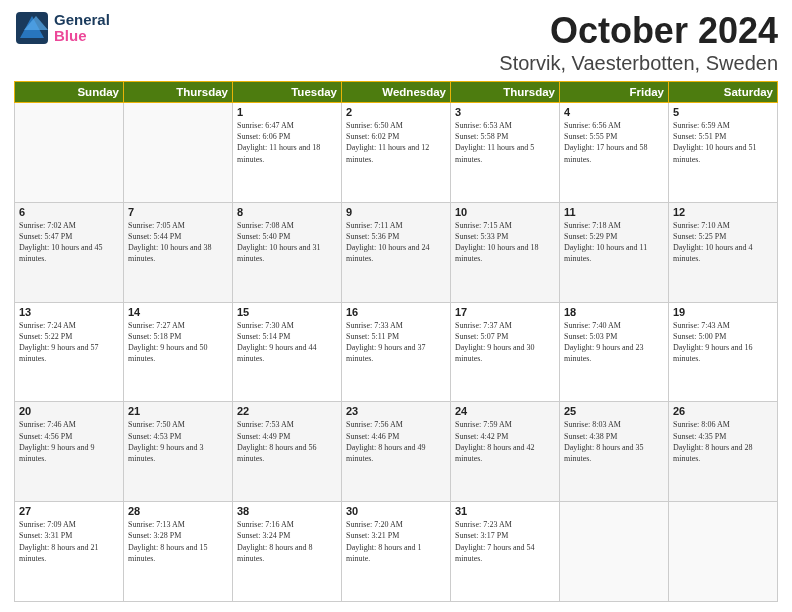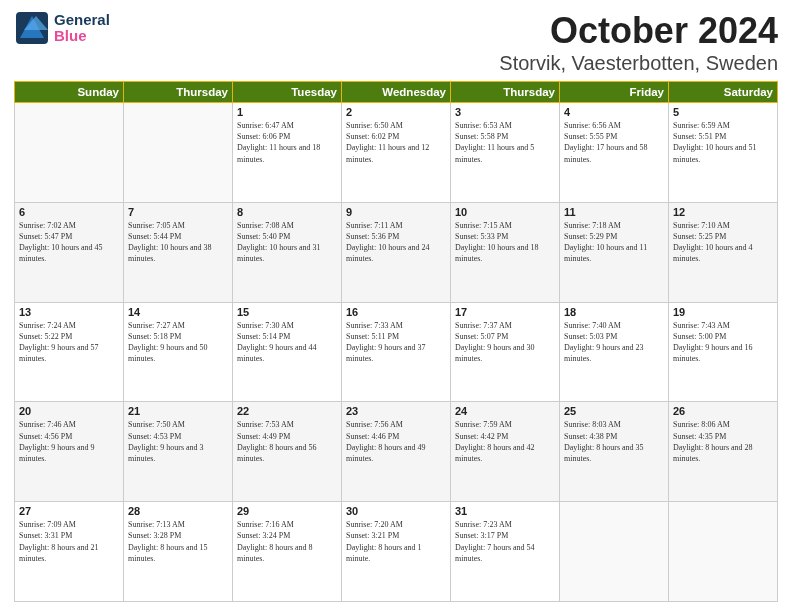--- a/index.html
+++ b/index.html
@@ -364,21 +364,21 @@
       </td>
           <td>
         <span class="day-num">28</span>
         <div class="day-info">
           <span>Sunrise: 7:13 AM</span><br>
           <span>Sunset: 3:28 PM</span><br>
           <span>Daylight: 8 hours and 15 minutes.</span>
         </div>
       </td>
           <td>
-        <span class="day-num">29</span>
+        <span class="day-num">38</span>
         <div class="day-info">
           <span>Sunrise: 7:16 AM</span><br>
           <span>Sunset: 3:24 PM</span><br>
           <span>Daylight: 8 hours and 8 minutes.</span>
         </div>
       </td>
           <td>
         <span class="day-num">30</span>
         <div class="day-info">
           <span>Sunrise: 7:20 AM</span><br>

